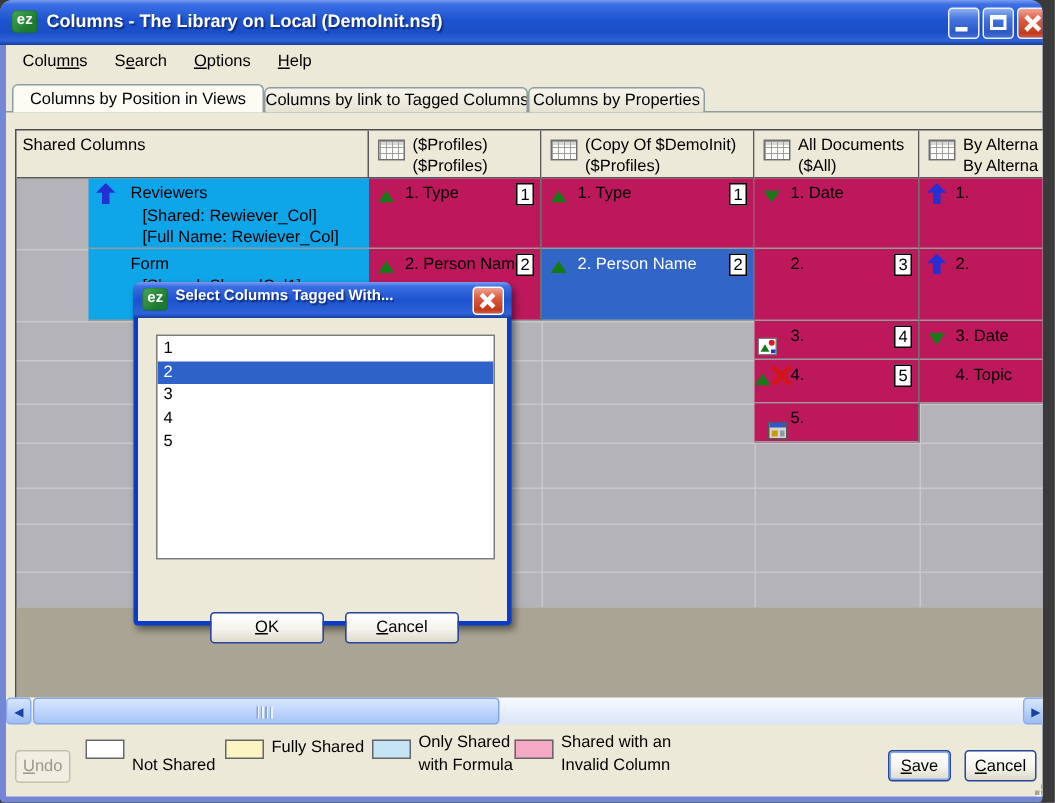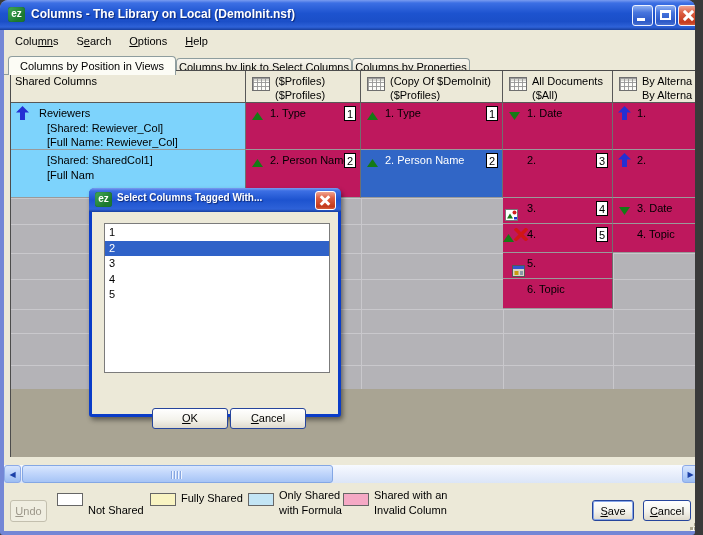--- a/index.html
+++ b/index.html
@@ -28,36 +28,36 @@
   .menubar{position:absolute;left:0;top:0;width:695px;height:24px;padding-left:2px;}
   .menu-item{display:inline-block;padding:5px 9px 4px 9px;cursor:default;}
   .u{text-decoration:underline;}
   
   .tabline{position:absolute;left:0;top:44px;width:695px;height:1px;background:#8e9d9e;}
   .tab{position:absolute;border:1px solid #8e9d9e;border-bottom:none;border-radius:4px 4px 0 0;
        text-align:center;white-space:nowrap;overflow:hidden;}
   .tab.active{left:4px;top:26px;width:168px;height:19px;background:#fcfcf5;line-height:18px;z-index:3;}
   .tab.inactive{top:28px;height:17px;background:linear-gradient(180deg,#f7f5ee 0%,#e6e2d2 100%);line-height:16px;}
   
-  .grid{position:absolute;left:6px;top:40px;width:689px;height:387px;background:#b4b3b7;
+  .grid{position:absolute;left:6px;top:56px;width:689px;height:387px;background:#b4b3b7;
         border-left:1px solid #4c4c4c;border-top:1px solid #4c4c4c;overflow:hidden;}
   .gl-h{position:absolute;left:0;width:689px;height:1px;background:#c9c8cc;}
   .gl-v{position:absolute;top:32px;width:1px;height:286px;background:#c9c8cc;}
   .olive{position:absolute;left:0;top:318px;width:689px;height:69px;background:#a9a493;}
   .hcell{position:absolute;background:#ece9d8;border-right:1px solid #585858;border-bottom:1px solid #585858;
          overflow:hidden;white-space:nowrap;}
   .hcell .htext{position:absolute;left:4px;top:3px;line-height:14px;}
   .hcell .htext.withicon{left:29px;}
   .tblic{position:absolute;left:6px;top:6px;width:18px;height:14px;border:1px solid #6f6f6f;
     background:
       repeating-linear-gradient(90deg,rgba(150,150,150,.9) 0 1px,transparent 1px 4px),
       repeating-linear-gradient(180deg,rgba(150,150,150,.9) 0 1px,transparent 1px 4px),
       linear-gradient(#d9d9d3 0 3px,transparent 3px),#fdfdf9;}
   .cell{position:absolute;border-right:1px solid #6f6f6f;border-bottom:1px solid #9a9a9a;overflow:hidden;}
-  .bg-fully-shared{background:#7dd3fc;}
+  .bg-fully-shared{background:#0ea5e9;margin-left:48px;}
   .bg-not-shared{background:#be185d;}
   .bg-selected{background:var(--sel,#3166c6);color:#fff;}
   .clabel{position:absolute;left:24px;top:4px;white-space:nowrap;}
   .lines{position:absolute;left:28px;top:3px;line-height:14.5px;white-space:nowrap;}
   .lines .indent{padding-left:8px;}
   .tagbox{position:absolute;right:4px;top:3px;width:12px;height:15px;border:1px solid #000;
     background:#fff;color:#000;text-align:center;line-height:15px;font-size:11px;}
   .icon{position:absolute;display:inline-block;}
   .ic-arrow{left:5px;top:3px;width:13px;height:14px;}
   .tri{left:6px;top:7px;width:11px;height:8px;}
@@ -123,21 +123,21 @@
         <i class="glyph-x2"></i>
       </span>
   </div>
 
   <div class="content">
 
     <div class="menubar"><span class="menu-item"><span>Colu</span><span class="u">mn</span><span>s</span></span><span class="menu-item"><span>S</span><span class="u">e</span><span>arch</span></span><span class="menu-item"><span></span><span class="u">O</span><span>ptions</span></span><span class="menu-item"><span></span><span class="u">H</span><span>elp</span></span></div>
 
     <div class="tabline"></div>
     <div class="tab active">Columns by Position in Views</div>
-    <div class="tab inactive" style="left:172px;width:176px;">Columns by link to Select Columns</div>
+    <div class="tab inactive" style="left:172px;width:176px;">Columns by link to Tagged Columns</div>
     <div class="tab inactive" style="left:348px;width:118px;">Columns by Properties</div>
 
     <div class="grid">
         <div class="gl-h" style="top: 79px;"></div>
         <div class="gl-h" style="top: 127px;"></div>
         <div class="gl-h" style="top: 153px;"></div>
         <div class="gl-h" style="top: 182px;"></div>
         <div class="gl-h" style="top: 208px;"></div>
         <div class="gl-h" style="top: 238px;"></div>
         <div class="gl-h" style="top: 262px;"></div>
@@ -186,20 +186,21 @@
               <path d="M6.5 0 L13 6.5 H9 V14 H4 V6.5 H0 Z" fill="#2430d4"></path>
             </svg></span>
           <div class="lines">
             <div>Reviewers</div>
             <div class="indent">[Shared: Rewiever_Col]</div>
             <div class="indent">[Full Name: Rewiever_Col]</div>
           </div>
         </div>
         <div class="cell bg-fully-shared" style="left: 0px; top: 79px; width: 235px; height: 48px;">
           <div class="lines">
+            <div>Form</div>
             <div class="indent">[Shared: SharedCol1]</div>
             <div class="indent">[Full Nam</div>
           </div>
         </div>
         <div class="cell bg-not-shared" style="left: 235px; top: 32px; width: 115px; height: 47px;">
           <span class="icon tri"><svg width="11" height="8" viewBox="0 0 11 8">
               <path d="M5.5 0 L11 8 H0 Z" fill="#157a15"></path>
             </svg></span>
           <span class="clabel">1. Type</span>
           <span class="tagbox">1</span>
@@ -259,23 +260,20 @@
           <span class="tagbox">5</span>
         </div>
         <div class="cell bg-not-shared" style="left: 492px; top: 182px; width: 110px; height: 26px;">
           <span class="icon pos-bottom winpos"><svg width="13" height="12">
               <rect x="0.5" y="0.5" width="12" height="11" fill="#d9d5c6" stroke="#555"></rect>
               <rect x="1" y="1" width="11" height="3" fill="#3355cc"></rect>
               <rect x="2.5" y="6" width="4" height="4" fill="#c89a10"></rect>
               <rect x="8" y="6" width="3" height="4" fill="#8899aa"></rect>
             </svg></span>
           <span class="clabel">5.</span>
-        </div>
-        <div class="cell bg-not-shared" style="left: 492px; top: 208px; width: 110px; height: 30px;">
-          <span class="clabel">6. Topic</span>
         </div>
         <div class="cell bg-not-shared" style="left: 602px; top: 32px; width: 85px; height: 47px;">
           <span class="icon ic-arrow"><svg width="13" height="14" viewBox="0 0 13 14">
               <path d="M6.5 0 L13 6.5 H9 V14 H4 V6.5 H0 Z" fill="#2430d4"></path>
             </svg></span>
           <span class="clabel">1.</span>
         </div>
         <div class="cell bg-not-shared" style="left: 602px; top: 79px; width: 85px; height: 48px;">
           <span class="icon ic-arrow"><svg width="13" height="14" viewBox="0 0 13 14">
               <path d="M6.5 0 L13 6.5 H9 V14 H4 V6.5 H0 Z" fill="#2430d4"></path>
@@ -351,19 +349,19 @@
           </span>
       </div>
       <div class="dbody">
         <div class="listbox">
             <div class="list-item">1</div>
             <div class="list-item sel">2</div>
             <div class="list-item">3</div>
             <div class="list-item">4</div>
             <div class="list-item">5</div>
           </div>
-        <button class="xpbtn dbtn" style="left:60px;"><span class="u">O</span><span>K</span></button>
+        <button class="xpbtn dbtn" style="left:48px;"><span class="u">O</span><span>K</span></button>
         <button class="xpbtn dbtn" style="left:138px;"><span class="u">C</span><span>ancel</span></button>
       </div>
     </div>
 
   </div>
 </div>
 
 </body></html>

